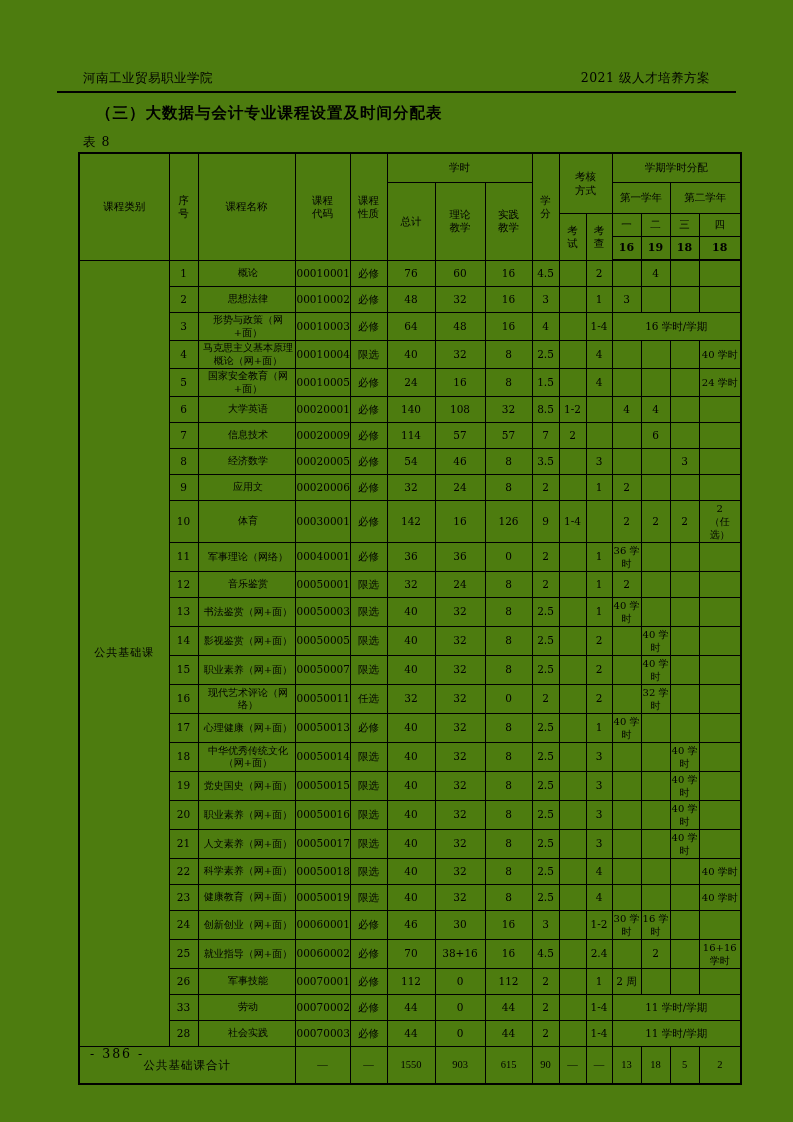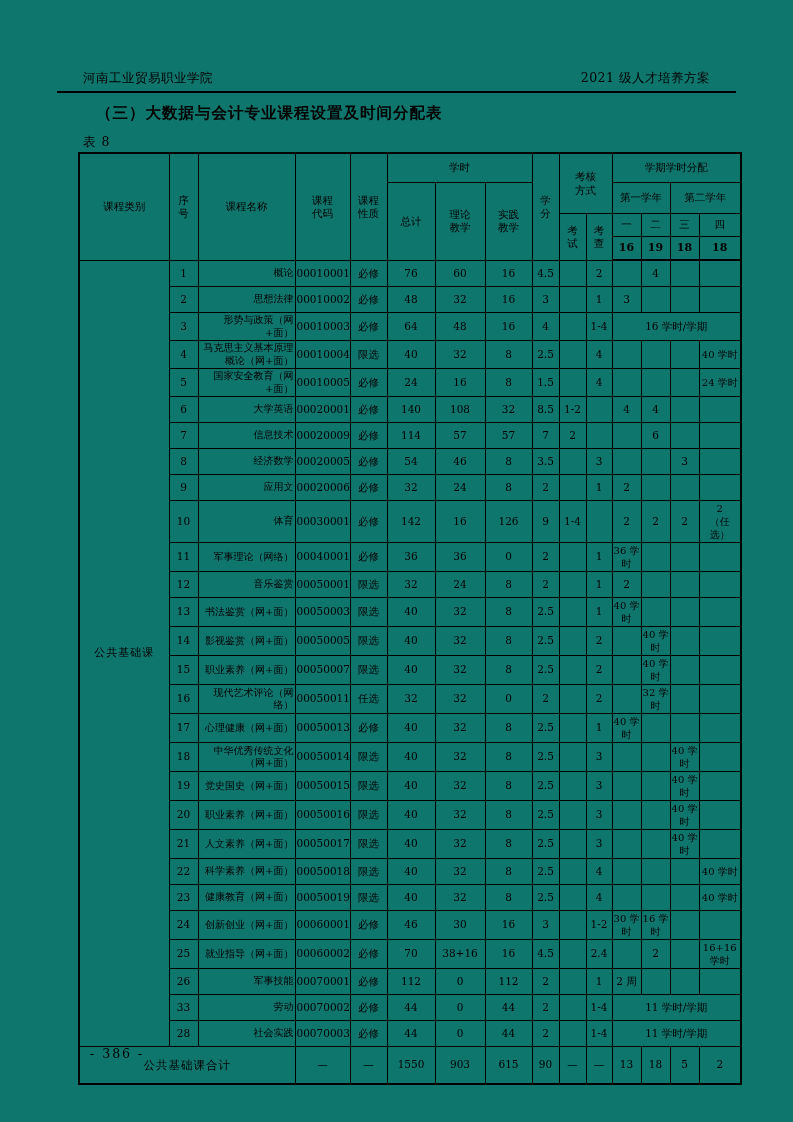--- a/index.html
+++ b/index.html
@@ -1,21 +1,21 @@
 <!DOCTYPE html>
 <html><head>
 <meta charset="utf-8">
 <style>
   html, body { margin:0; padding:0; background:#ffffff; }
   body {
     width:793px; height:1122px;
     font-family:"DejaVu Serif","Liberation Serif",serif;
     color:#000;
   }
-  .page { position:relative; width:793px; height:1122px; overflow:hidden; background:#0f766e; }
+  .page { position:relative; width:793px; height:1122px; overflow:hidden; background:#4d7c0f; }
 
   .doc-header {
     position:absolute; top:70px; left:83px; width:627px;
     display:flex; justify-content:space-between;
     font-size:12.5px; letter-spacing:.5px;
   }
   .header-rule { position:absolute; top:91px; left:57px; width:679px; border-top:2px solid #000; }
 
   .section-title {
     position:absolute; top:103px; left:96px;
@@ -43,27 +43,28 @@
   }
   thead tr.h1 th { height:26px; }
   thead tr.h2 th { height:28px;text-align:center; }
   thead tr.h3 th { height:20px; }
   thead tr.h4 th { height:20px; }
   thead tr.h4 th, thead .week-count { font-weight:bold; font-size:11px; }
   thead tr:last-child th { border-bottom:2px solid #000; }
   .stack { white-space:pre-line; }
 
   tbody td { height:23px; }
-  td.name-cell { text-align:right; padding-left:4px; font-size:10px; }
+  td.name-cell { text-align:center; padding-left:4px; font-size:10px; }
   td.category-cell { font-size:11px; letter-spacing:1px; }
   td.tiny { font-size:10px; white-space:pre-line; line-height:1.3;text-align:center; }
 
   tfoot td {
     height:34px; font-weight:bold; font-size:11px;
     border-top:2px solid #000;
+    font-family:Liberation Serif, serif;
   }
   tfoot td.total-label { font-size:11.5px; letter-spacing:1px; font-weight:normal; }
 
   .page-number {
     position:absolute; top:1046px; left:83px;
     font-size:12.5px; letter-spacing:2px;margin-left:7px;
   }
 </style>
 </head>
 <body>

